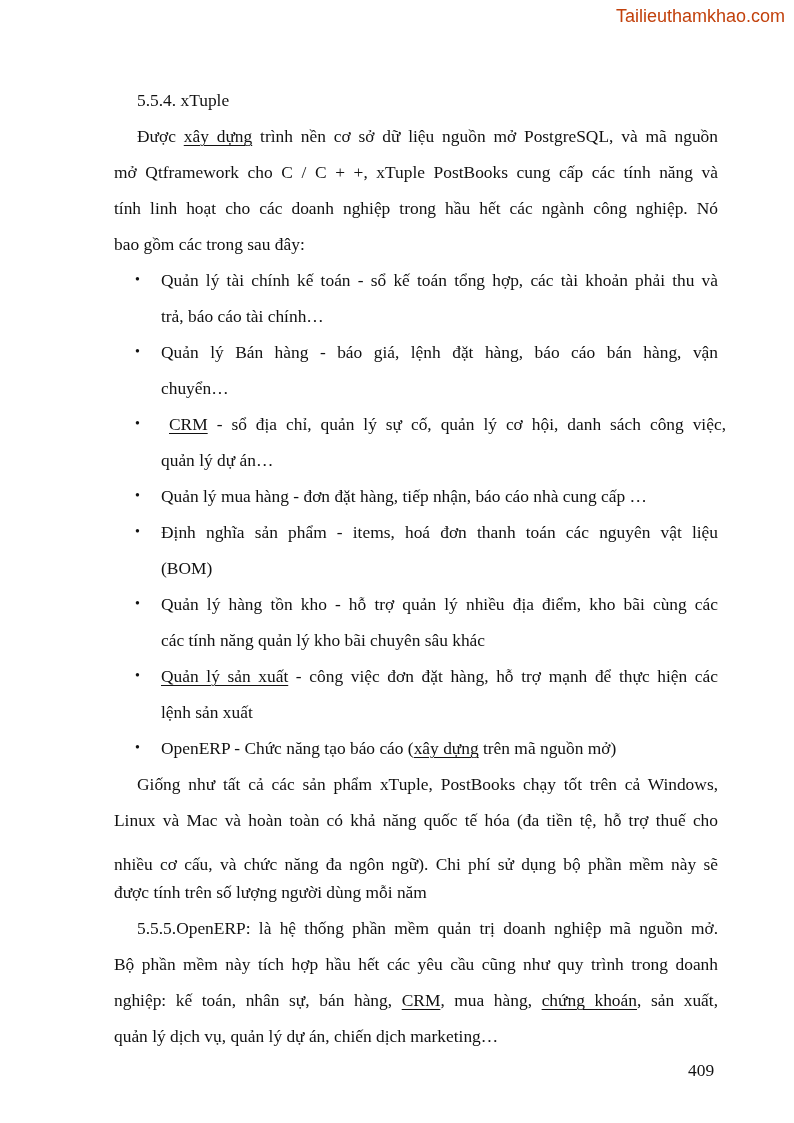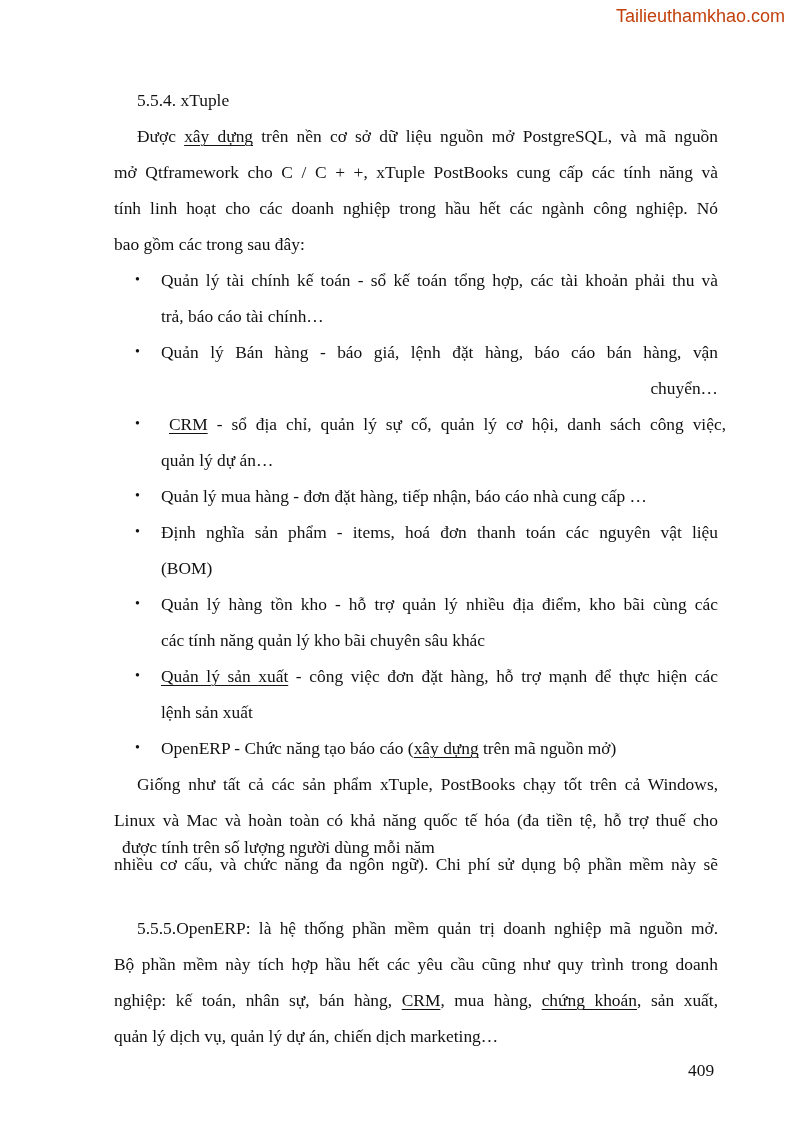--- a/index.html
+++ b/index.html
@@ -16,32 +16,32 @@
   .pagenum { position:absolute; left:688px; top:1060px; font-size:17.4px; }
 </style>
 </head>
 <body>
 
 <div class="watermark">Tailieuthamkhao.com</div>
 
 <div class="page">
   <div class="line" style="top:0; left:23px;">5.5.4. xTuple</div>
 
-  <div class="line just" style="top:36px; left:23px; width:581px;"><span>Được </span><span class="u">xây dựng</span><span> trên nền cơ sở dữ liệu nguồn mở PostgreSQL, và mã nguồn</span></div>
+  <div class="line just" style="top:36px; left:23px; width:581px;"><span>Được </span><span class="u">xây dựng</span><span> trình nền cơ sở dữ liệu nguồn mở PostgreSQL, và mã nguồn</span></div>
   <div class="line just" style="top:72px;">mở Qtframework cho C / C + +, xTuple PostBooks  cung cấp các tính năng và</div>
   <div class="line just" style="top:108px;">tính linh hoạt cho các doanh nghiệp trong hầu hết các ngành công nghiệp. Nó</div>
   <div class="line" style="top:144px;">bao gồm các trong sau đây:</div>
 
   <span class="bullet" style="top:180px;">•</span>
   <div class="line just bline" style="top:180px;">Quản lý tài chính kế toán - sổ kế toán tổng hợp, các tài khoản phải thu và</div>
   <div class="line bline" style="top:216px;">trả,  báo cáo tài chính…</div>
 
   <span class="bullet" style="top:252px;">•</span>
   <div class="line just bline" style="top:252px;">Quản lý Bán hàng - báo giá, lệnh đặt hàng, báo cáo bán hàng, vận</div>
-  <div class="line bline" style="top:288px;text-align:right;">chuyển…</div>
+  <div class="line bline" style="top:288px;">chuyển…</div>
 
   <span class="bullet" style="top:324px;">•</span>
   <div class="line just bline" style="top:324px;margin-left:8px;"><span class="u">CRM</span><span> - sổ địa chỉ, quản lý sự cố, quản lý cơ hội, danh sách công việc,</span></div>
   <div class="line bline" style="top:360px;">quản lý dự án…</div>
 
   <span class="bullet" style="top:396px;">•</span>
   <div class="line bline" style="top:396px;">Quản lý mua hàng - đơn đặt hàng, tiếp nhận, báo cáo nhà cung cấp …</div>
 
   <span class="bullet" style="top:432px;">•</span>
   <div class="line just bline" style="top:432px;">Định nghĩa sản phẩm - items, hoá đơn thanh toán các nguyên vật liệu</div>
@@ -54,21 +54,21 @@
   <span class="bullet" style="top:576px;">•</span>
   <div class="line just bline" style="top:576px;"><span class="u">Quản lý sản xuất</span><span> - công việc đơn đặt hàng, hỗ trợ mạnh để thực hiện các</span></div>
   <div class="line bline" style="top:612px;">lệnh sản xuất</div>
 
   <span class="bullet" style="top:648px;">•</span>
   <div class="line bline" style="top:648px;"><span>OpenERP - Chức năng tạo báo cáo (</span><span class="u">xây dựng</span><span> trên mã nguồn mở)</span></div>
 
   <div class="line just" style="top:684px; left:23px; width:581px;">Giống như tất cả các sản phẩm xTuple, PostBooks chạy tốt trên cả Windows,</div>
   <div class="line just" style="top:720px;">Linux và Mac và hoàn toàn có khả năng quốc tế hóa (đa tiền tệ, hỗ trợ thuế cho</div>
   <div class="line just" style="top:720px;margin-top:44px;">nhiều cơ cấu, và chức năng đa ngôn ngữ). Chi phí sử dụng bộ phần mềm này sẽ</div>
-  <div class="line" style="top:747px;margin-left:8px;">được tính trên số lượng người dùng mỗi năm</div>
+  <div class="line" style="top:792px;">được tính trên số lượng người dùng mỗi năm</div>
 
   <div class="line just" style="top:828px; left:23px; width:581px;">5.5.5.OpenERP: là hệ thống phần mềm quản trị doanh nghiệp mã nguồn mở.</div>
   <div class="line just" style="top:864px;">Bộ phần mềm này tích hợp hầu hết các yêu cầu cũng như quy trình trong doanh</div>
   <div class="line just" style="top:900px;"><span>nghiệp: kế toán, nhân sự, bán hàng, </span><span class="u">CRM</span><span>, mua hàng, </span><span class="u">chứng khoán</span><span>, sản xuất,</span></div>
   <div class="line" style="top:936px;">quản lý dịch vụ, quản lý dự án, chiến dịch marketing…</div>
 </div>
 
 <div class="pagenum">409</div>
 
 </body></html>

